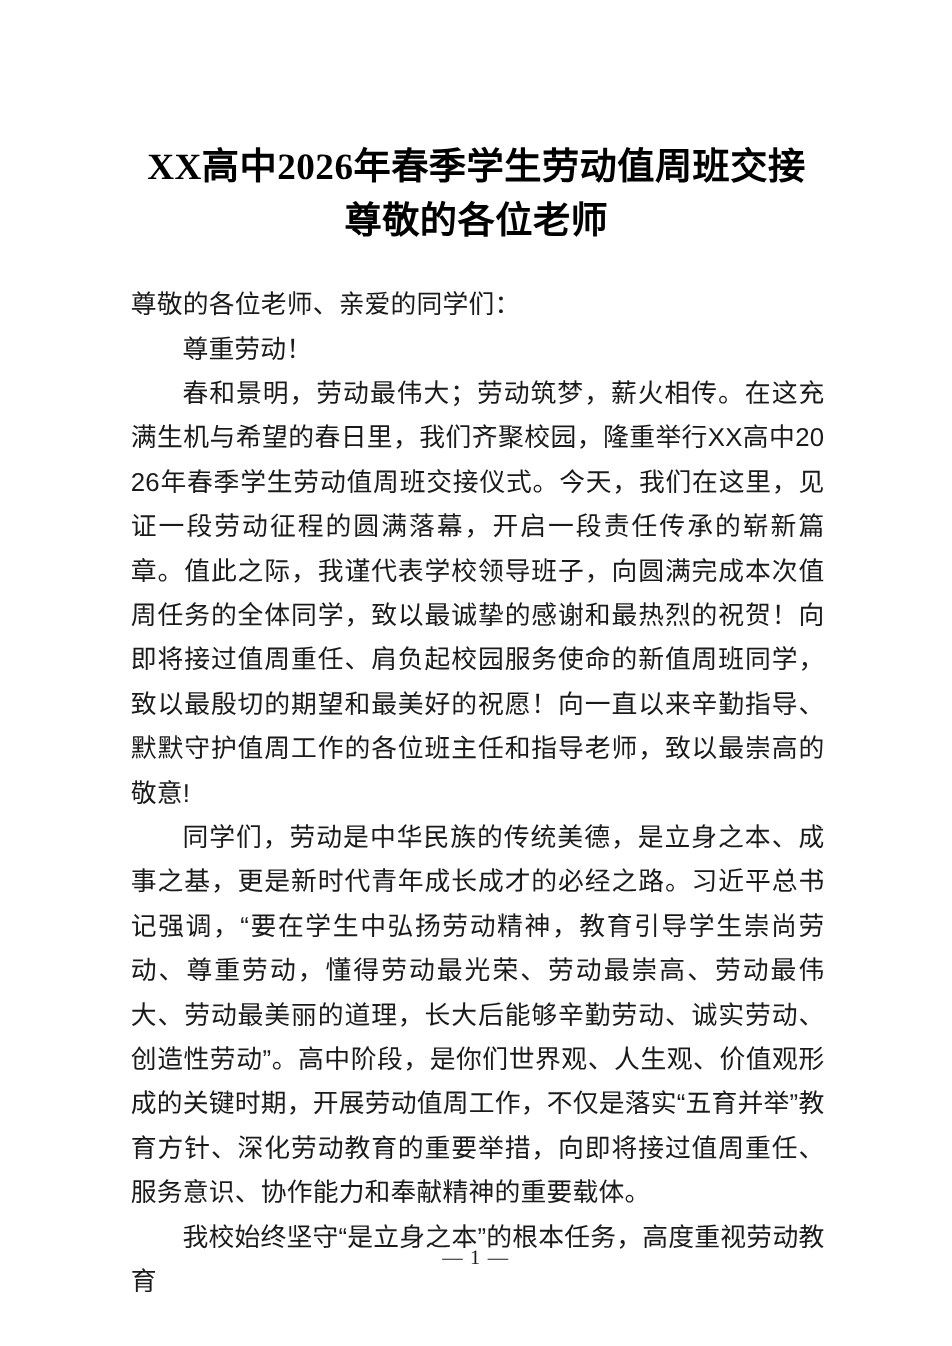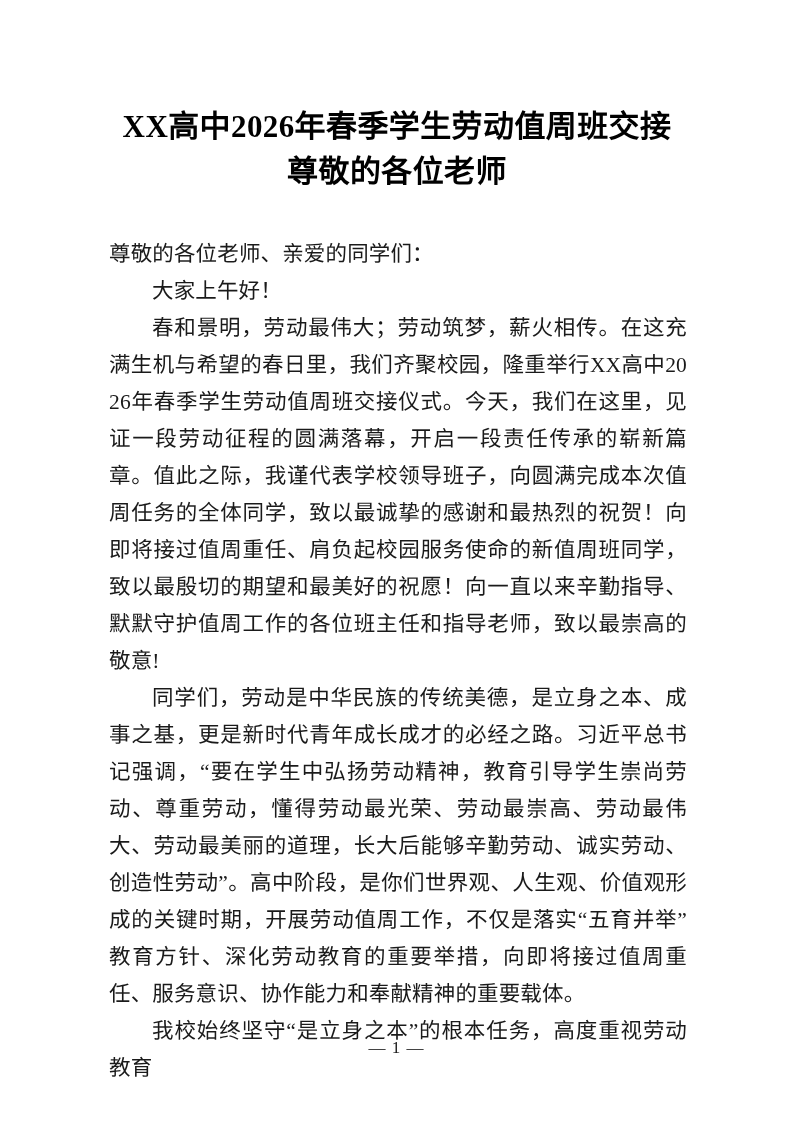--- a/index.html
+++ b/index.html
@@ -16,39 +16,39 @@
     position: relative;
     width: 793px;
     height: 1122px;
     background: #ffffff;
     overflow: hidden;
     box-sizing: border-box;
   }
   .doc-title {
     position: absolute;
     left: 108px;
-    top: 104px;
+    top: 116px;
     width: 578px;
     text-align: center;
     font-family: "Liberation Serif", "DejaVu Serif", serif;
     font-weight: bold;
     font-size: 31px;
     line-height: 45px;
     letter-spacing: 0.4px;
     color: #000000;
   }
   .body-block {
     position: absolute;
     left: 109px;
     top: 236px;
     width: 578px;
   }
   .para {
     margin: 0;
-    font-family: Liberation Serif, serif;
+    font-family: Liberation Sans, sans-serif;
     font-size: 21.5px;
     line-height: 37px;
     color: #1a1a1a;
     text-align: justify;
     text-justify: inter-character;
     letter-spacing: 0.15px;
     word-break: break-all;
   }
   .para.indent {
     text-indent: 43px;
@@ -73,21 +73,21 @@
 
 <div class="page">
 
   <div class="doc-title">
     <div>XX高中2026年春季学生劳动值周班交接</div>
     <div>尊敬的各位老师</div>
   </div>
 
   <div class="body-block">
     <p class="para no-indent">尊敬的各位老师、亲爱的同学们：</p>
-    <p class="para indent">大家上午好！</p>
+    <p class="para indent">尊重劳动！</p>
     <p class="para indent">春和景明，劳动最伟大；劳动筑梦，薪火相传。在这充满生机与希望的春日里，我们齐聚校园，隆重举行XX高中2026年春季学生劳动值周班交接仪式。今天，我们在这里，见证一段劳动征程的圆满落幕，开启一段责任传承的崭新篇章。值此之际，我谨代表学校领导班子，向圆满完成本次值周任务的全体同学，致以最诚挚的感谢和最热烈的祝贺！向即将接过值周重任、肩负起校园服务使命的新值周班同学，致以最殷切的期望和最美好的祝愿！向一直以来辛勤指导、默默守护值周工作的各位班主任和指导老师，致以最崇高的敬意!</p>
     <p class="para indent">同学们，劳动是中华民族的传统美德，是立身之本、成事之基，更是新时代青年成长成才的必经之路。习近平总书记强调，“要在学生中弘扬劳动精神，教育引导学生崇尚劳动、尊重劳动，懂得劳动最光荣、劳动最崇高、劳动最伟大、劳动最美丽的道理，长大后能够辛勤劳动、诚实劳动、创造性劳动”。高中阶段，是你们世界观、人生观、价值观形成的关键时期，开展劳动值周工作，不仅是落实“五育并举”教育方针、深化劳动教育的重要举措，向即将接过值周重任、服务意识、协作能力和奉献精神的重要载体。</p>
     <p class="para indent">我校始终坚守“是立身之本”的根本任务，高度重视劳动教育</p>
   </div>
 
   <div class="footer">
     <span>— 1 —</span>
   </div>
 
 </div>

